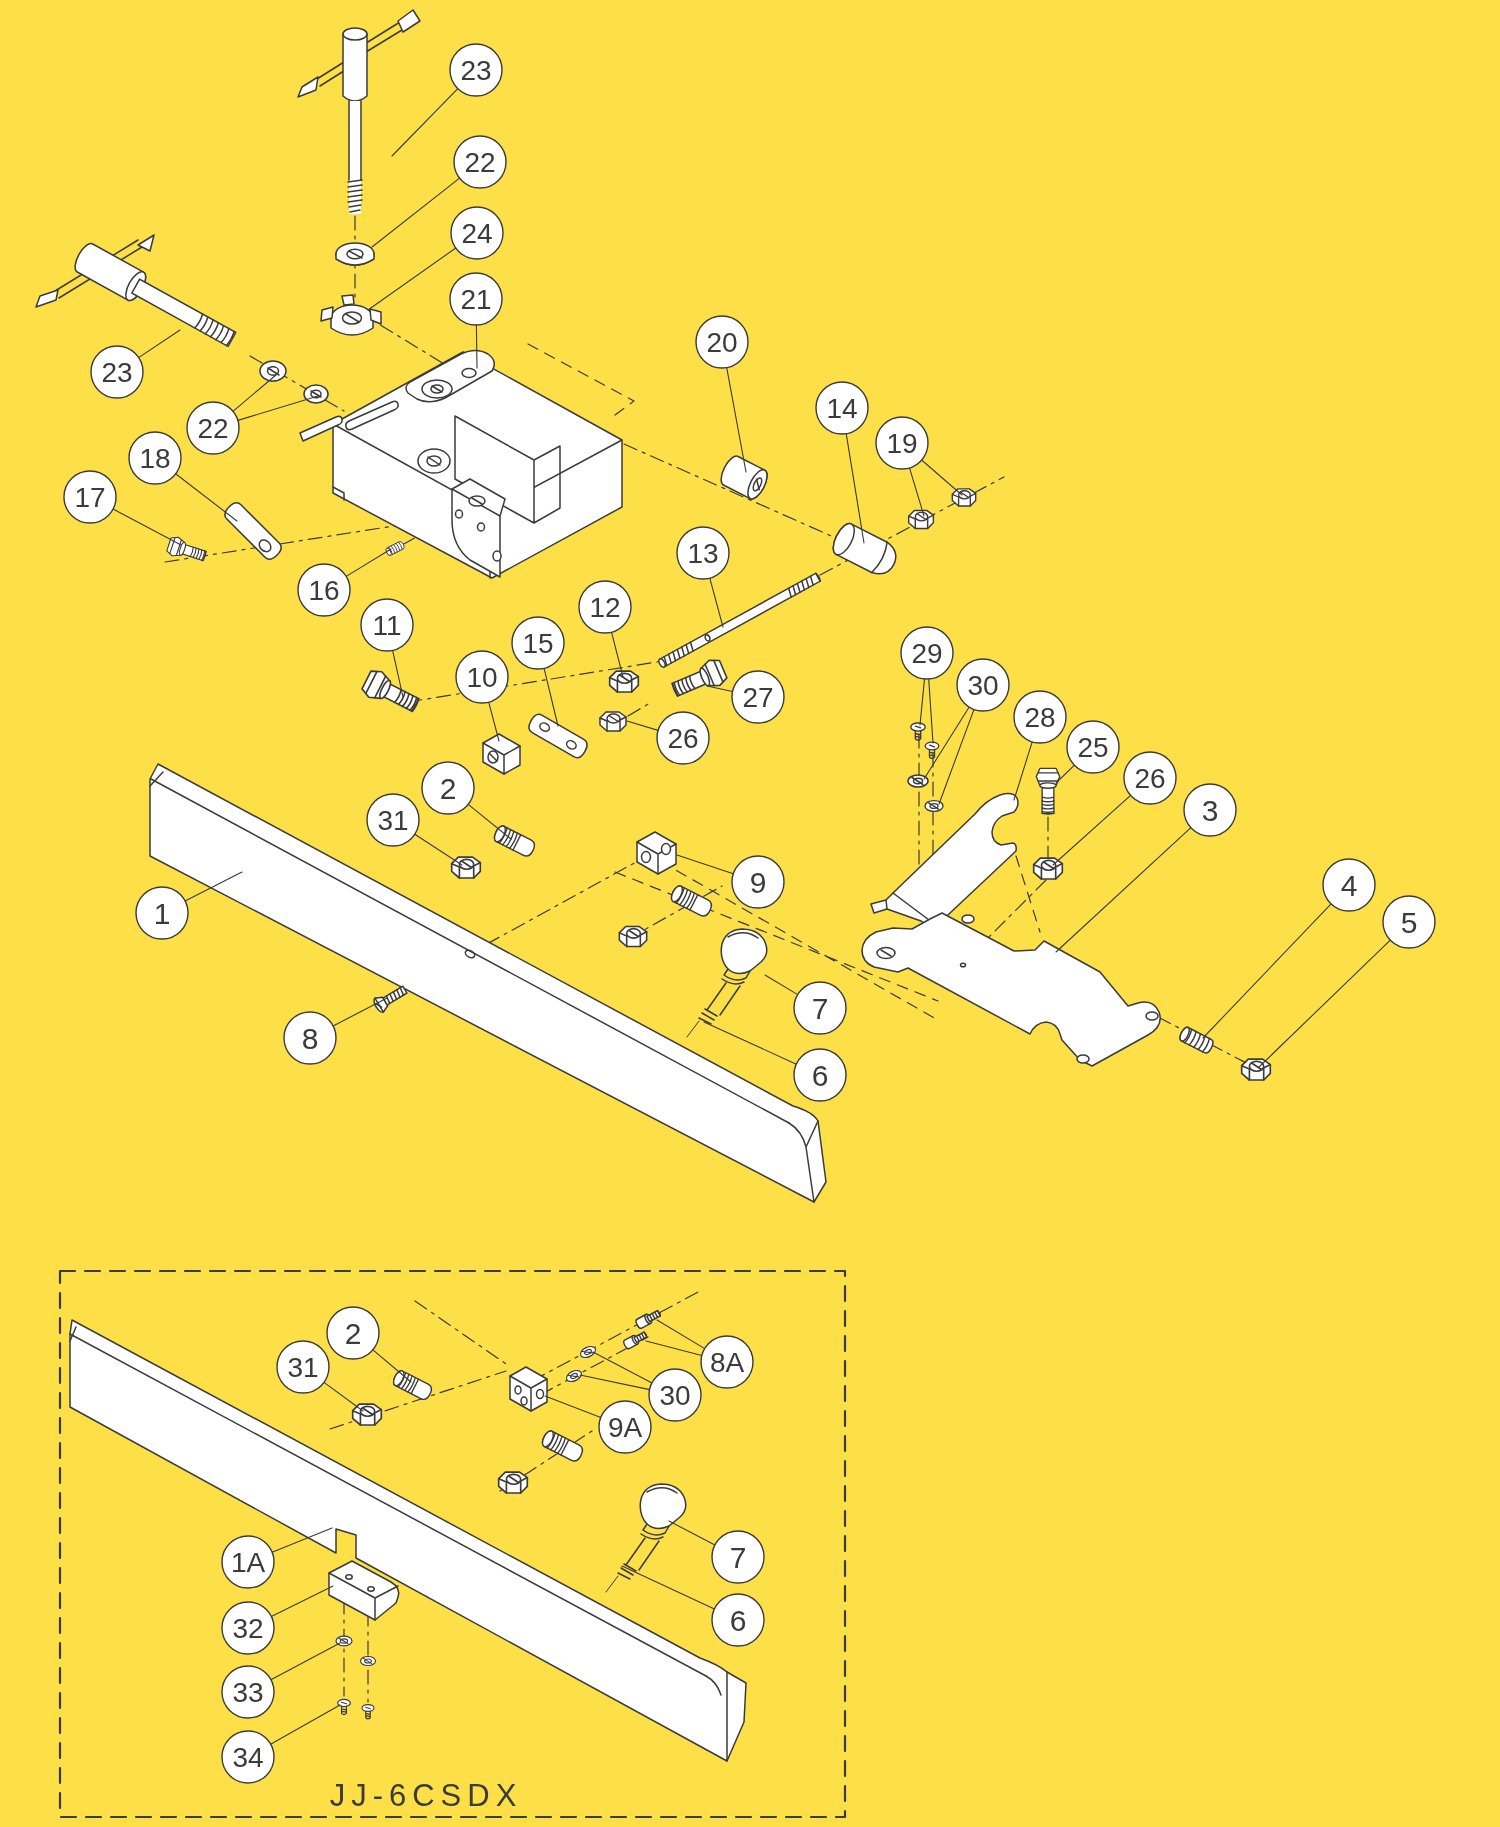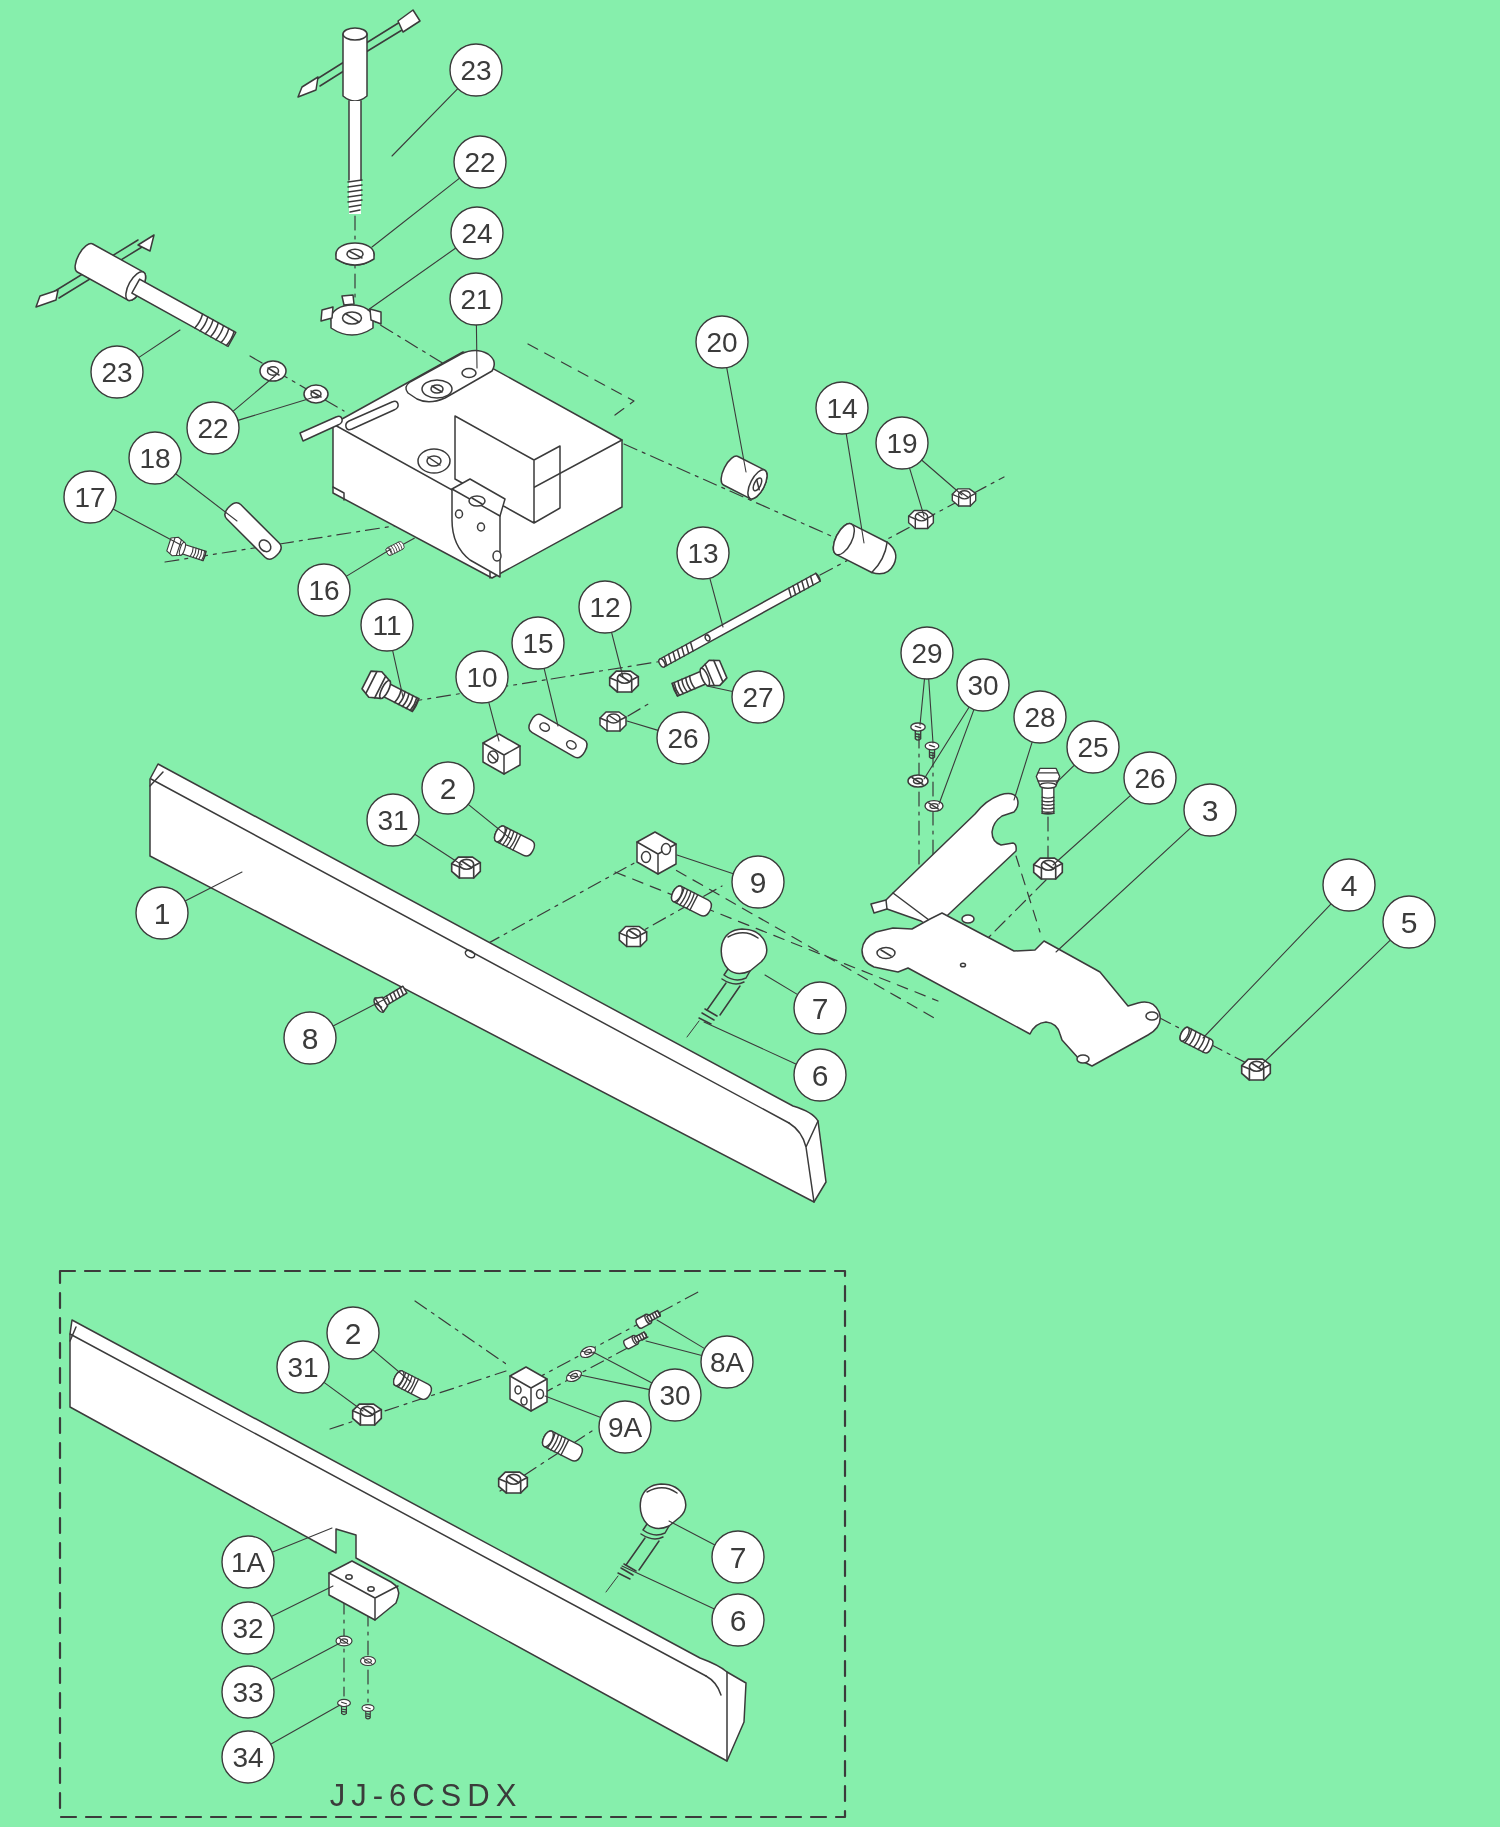--- a/index.html
+++ b/index.html
@@ -1,17 +1,17 @@
 <!DOCTYPE html>
 <html><head>
 <meta charset="utf-8">
 <style>
   html,body{margin:0;padding:0;background:#ffffff;}
   body{font-family:"Liberation Sans", sans-serif;}
-  #stage{width:1500px;height:1827px;position:relative;background:#86efac;}
+  #stage{width:1500px;height:1827px;position:relative;background:#fde047;}
   svg{display:block;}
   .balloon-num{font-family:"Liberation Sans", sans-serif;fill:#3b3b3b;}
   text.model{font-family:"Liberation Sans", sans-serif;letter-spacing:6px;fill:#3b3b3b;}
 </style>
 </head>
 <body>
 
 <div id="stage">
 <svg id="diagram-svg" width="1500" height="1827" viewBox="0 0 1500 1827" stroke="#3b3b3b" stroke-width="1.5" fill="none" stroke-linecap="round" stroke-linejoin="round">
 

